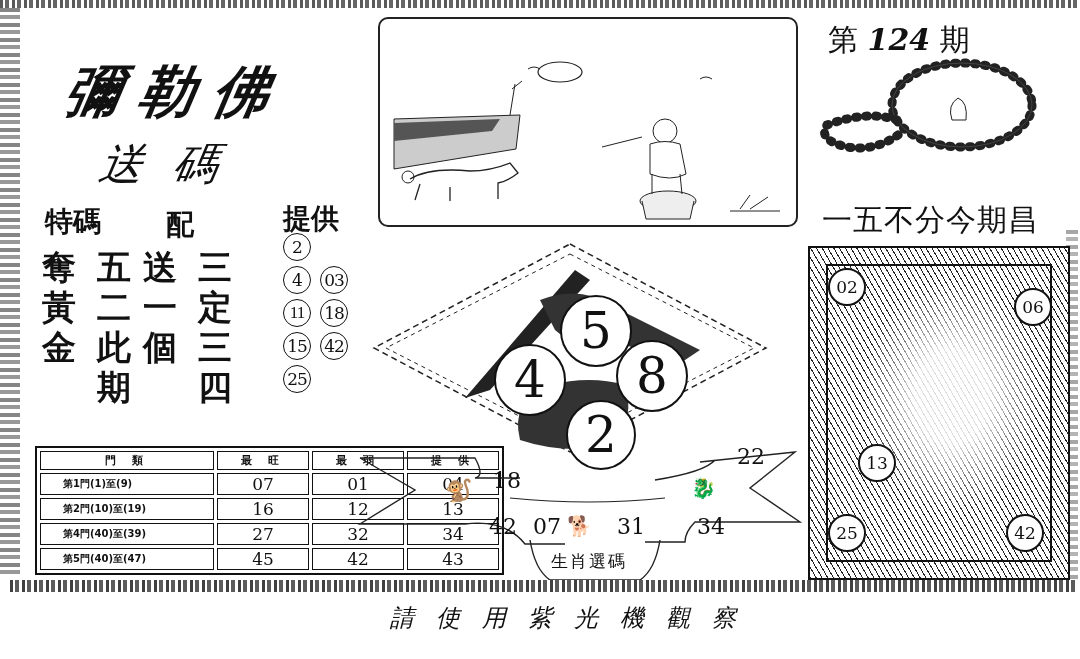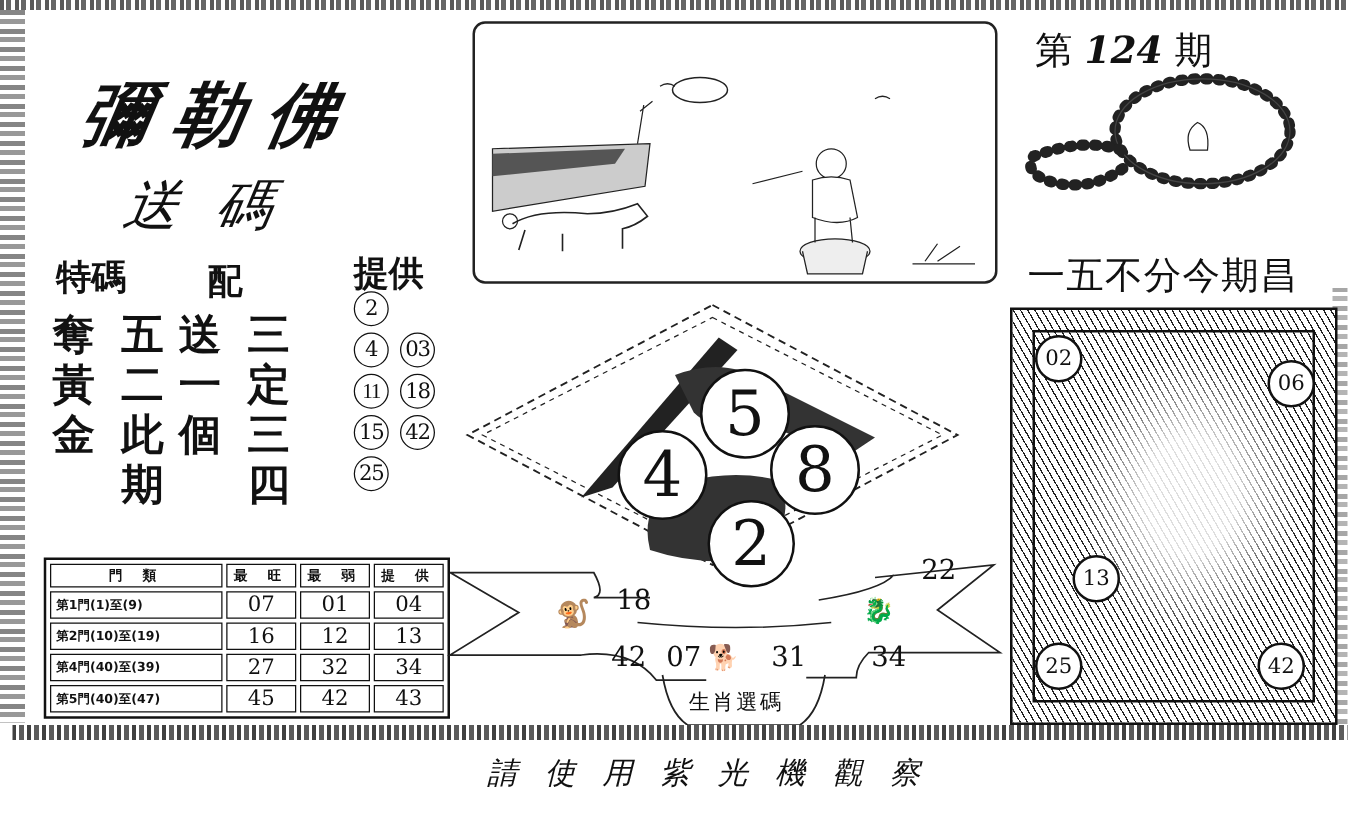--- a/index.html
+++ b/index.html
@@ -8,21 +8,21 @@
   .border-top{left:0;top:0;width:1080px;height:8px;background:repeating-linear-gradient(90deg,#222 0 3px,#fff 3px 5px,#333 5px 9px,#fff 9px 12px);opacity:.75;}
   .border-left{left:0;top:8px;width:20px;height:570px;background:repeating-linear-gradient(180deg,#222 0 4px,#fff 4px 7px,#444 7px 11px,#fff 11px 15px);opacity:.55;}
   .border-right{left:1066px;top:230px;width:12px;height:350px;background:repeating-linear-gradient(180deg,#222 0 4px,#fff 4px 7px,#444 7px 11px,#fff 11px 15px);opacity:.4;}
   .border-bottom{left:10px;top:580px;width:1068px;height:12px;background:repeating-linear-gradient(90deg,#111 0 3px,#fff 3px 5px,#333 5px 9px,#fff 9px 12px);opacity:.8;}
   .title-calli{left:65px;top:55px;font-size:56px;font-style:italic;letter-spacing:18px;font-weight:bold;transform:skewX(-10deg);}
   .subtitle-calli{left:100px;top:135px;font-size:44px;font-style:italic;letter-spacing:30px;transform:skewX(-10deg);}
   .label{font-weight:bold;font-size:28px;}
   .big{font-family:"DejaVu Sans",sans-serif;font-size:34px;font-weight:bold;}
   .circ{position:absolute;border:1.5px solid #111;border-radius:50%;width:26px;height:26px;font-size:17px;display:flex;align-items:center;justify-content:center;letter-spacing:-1px;}
   table.tbl{border-collapse:separate;border-spacing:3px;border:2px solid #111;}
-  table.tbl td,table.tbl th{border:1.5px solid #111;padding:0 4px;height:17px;margin-top:12px;}
+  table.tbl td,table.tbl th{border:1.5px solid #111;padding:0 22px;height:17px;margin-top:12px;}
   table.tbl th{font-size:11px;font-family:"DejaVu Sans",sans-serif;font-weight:bold;letter-spacing:6px;}
   table.tbl td.r{font-size:10px;font-family:"DejaVu Sans",sans-serif;font-weight:bold;white-space:nowrap;}
   table.tbl td.n{font-size:17px;text-align:center;width:46px;}
   .frame{left:378px;top:17px;width:416px;height:206px;border:2px solid #222;border-radius:10px;}
   .diamond{left:370px;top:240px;width:400px;height:215px;}
   .num-big{position:absolute;border:2px solid #111;border-radius:50%;background:#fff;display:flex;align-items:center;justify-content:center;font-size:50px;}
   .period{left:828px;top:20px;font-size:30px;font-family:"DejaVu Sans",sans-serif;}
   .period-num{font-family:"DejaVu Serif",serif;font-weight:bold;font-style:italic;}
   .slogan{left:822px;top:200px;font-size:30px;font-family:"DejaVu Sans",sans-serif;letter-spacing:1px;}
   .panel{left:808px;top:246px;width:258px;height:330px;border:2px solid #111;

